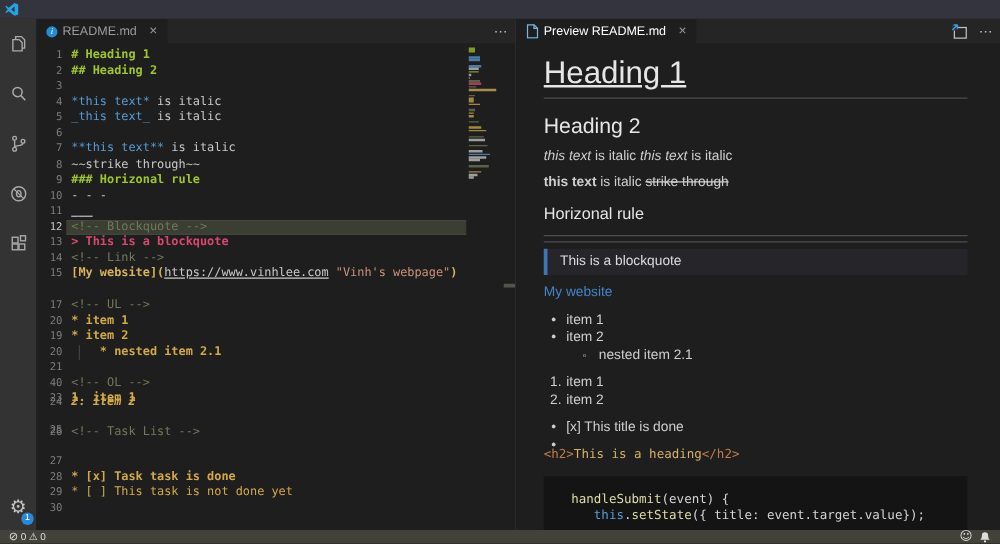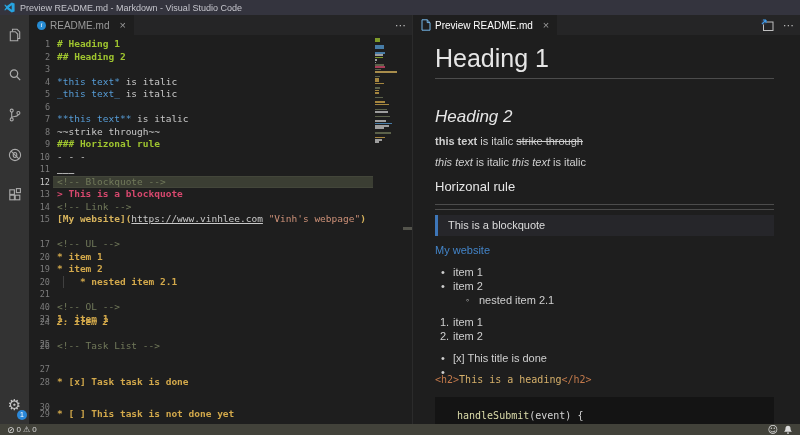--- a/index.html
+++ b/index.html
@@ -42,22 +42,22 @@
   .code-line .code { position:absolute; left:28px; z-index:1; }
   .current-line::before { content:""; position:absolute; left:24px; width:320px; top:0; bottom:0; background:#3B3E33; border-top:1px solid #43463A; border-bottom:1px solid #43463A; }
   .current-line .num { color:#C6C6C6; }
   .guide { position:absolute; left:34px; top:0; bottom:0; width:1px; background:#404040; z-index:1; }
   #minimap { position:absolute; left:344px; top:3px; width:24px; bottom:0; }
   .mm { position:absolute; left:2px; height:1.7px; opacity:.75; }
   .ov-dash { position:absolute; left:374px; top:192px; width:9px; height:3px; background:#54544C; }
 
   
   #preview { position:absolute; left:0; right:0; top:20px; bottom:0; overflow:hidden; background:#1E1E1E; padding:10px 26px 0 22px; color:#CFCFCF; font-size:11px; }
-  .pv-h1 { font-size:25px; line-height:27px; font-weight:400; color:#E6E6E6; padding-bottom:6px; border-bottom:1px solid #4C4C4C; }
-  .pv-h2 { margin-top:28px; font-size:17px; line-height:20px; font-weight:400; color:#E6E6E6;font-style:italic; }
+  .pv-h1 { font-size:25px; line-height:27px; font-weight:400; color:#E6E6E6; padding-bottom:6px; border-bottom:1px solid #4C4C4C;text-decoration:underline; }
+  .pv-h2 { margin-top:12px; font-size:17px; line-height:20px; font-weight:400; color:#E6E6E6; }
   .pv-h3 { margin-top:10px; font-size:13px; line-height:15px; font-weight:400; color:#E6E6E6; }
   .pv-p  { margin-top:8px; line-height:13px; }
   .pv-hr { margin-top:10px; border:none; border-top:1px solid #4C4C4C; height:0; }
   .pv-hr.second { margin-top:4px; }
   .pv-quote { margin-top:5px; background:#26262A; border-left:3px solid #3D76B8; padding:4px 10px; line-height:13px; color:#DCDCDC; }
   .pv-list { margin-top:8px; }
   .li { position:relative; line-height:14px; }
   .li .mark { position:absolute; }
   .codespan { font-family:"DejaVu Sans Mono",monospace; font-size:10px; }
   .pv-pre { margin-top:11px; background:#141414; padding:12px 10px 12px 22px; font-family:"DejaVu Sans Mono",monospace; font-size:10px; line-height:13px; white-space:pre; color:#D4D4D4; }
@@ -71,21 +71,20 @@
   .smiley::after { content:"☺"; font-size:10px; color:#DCDCDC; font-family:"DejaVu Sans",sans-serif; }
 </style>
 </head>
 <body>
 
 <div id="titlebar">
   <svg width="11" height="11" viewBox="0 0 11 11">
     <path d="M7.7 0.4 L10.6 1.5 V9.5 L7.7 10.6 L2.9 6.9 L1.1 8.4 L0.3 7.9 L2.1 5.5 L0.3 3.1 L1.1 2.6 L2.9 4.1 Z" fill="#27A3E0"></path>
     <path d="M7.7 3.2 L4.9 5.5 L7.7 7.8 Z" fill="#34343E"></path>
   </svg>
-  <span class="win-title">Preview README.md - Markdown - Visual Studio Code</span>
 </div>
 
 <div id="activitybar">
   <div class="ab-item">
     <svg width="16" height="16" viewBox="0 0 16 16" fill="none" stroke="#C5C5C5" stroke-width="1.1">
       <path d="M5.5 4.5 v-2.2 h4.6 l2.6 2.6 v6.6 h-2"></path>
       <path d="M3.3 4.7 h5 l2.4 2.4 v6.6 h-7.4 z"></path>
     </svg>
   </div>
   <div class="ab-item">
@@ -156,21 +155,21 @@
         <div class="code-line" style="top: 225px;"><span class="num">19</span><span class="code"><span style="color: rgb(211, 169, 75); font-weight: bold;">* item 2</span></span></div>
         <div class="code-line" style="top: 237.5px;"><span class="num">20</span><span class="guide"></span><span class="code"><span style="color: rgb(211, 169, 75); font-weight: bold;">    * nested item 2.1</span></span></div>
         <div class="code-line" style="top: 250px;"><span class="num">21</span><span class="code"></span></div>
         <div class="code-line" style="top: 262.5px;"><span class="num">40</span><span class="code"><span style="color: rgb(113, 121, 90);">&lt;!-- OL --&gt;</span></span></div>
         <div class="code-line" style="top: 275px;"><span class="num">23</span><span class="code"><span style="color: rgb(211, 169, 75); font-weight: bold;">1. item 1</span></span></div>
         <div class="code-line" style="top: 278px;"><span class="num">24</span><span class="code"><span style="color: rgb(211, 169, 75); font-weight: bold; font-style: italic;">2. item 2</span></span></div>
         <div class="code-line" style="top: 300px;"><span class="num">25</span><span class="code"></span></div>
         <div class="code-line" style="top: 302px;"><span class="num">26</span><span class="code"><span style="color: rgb(113, 121, 90);">&lt;!-- Task List --&gt;</span></span></div>
         <div class="code-line" style="top: 325px;"><span class="num">27</span><span class="code"></span></div>
         <div class="code-line" style="top: 337.5px;"><span class="num">28</span><span class="code"><span style="color: rgb(211, 169, 75); font-weight: bold;">* [x] Task task is done</span></span></div>
-        <div class="code-line" style="top: 370px;"><span class="num">29</span><span class="code"><span style="color: rgb(211, 169, 75); font-weight: bold;">* [ ] This task is not done yet</span></span></div>
+        <div class="code-line" style="top: 350px;"><span class="num">29</span><span class="code"><span style="color: rgb(211, 169, 75); font-weight: normal;">* [ ] This task is not done yet</span></span></div>
         <div class="code-line" style="top: 362.5px;"><span class="num">30</span><span class="code"></span></div>
       </div>
     <div id="minimap">
         <div class="mm" style="top: 0px; width: 4.95px; background: rgb(159, 197, 47);"></div>
         <div class="mm" style="top: 2.35px; width: 5.4px; background: rgb(159, 197, 47);"></div>
         <div class="mm" style="top: 7.05px; width: 9.45px; background: rgb(86, 156, 214);"></div>
         <div class="mm" style="top: 9.4px; width: 9.45px; background: rgb(86, 156, 214);"></div>
         <div class="mm" style="top: 14.1px; width: 10.35px; background: rgb(86, 156, 214);"></div>
         <div class="mm" style="top: 16.45px; width: 8.1px; background: rgb(201, 201, 201);"></div>
         <div class="mm" style="top: 18.8px; width: 8.1px; background: rgb(159, 197, 47);"></div>
@@ -221,22 +220,22 @@
         <rect x="2.5" y="3" width="9.5" height="8.5" fill="none" stroke="#C0C0C0" stroke-width="1"></rect>
         <rect x="0.5" y="0.5" width="5" height="5" fill="#34343E"></rect>
         <path d="M1 5 L5 1 M5 1 H2 M5 1 V4" stroke="#3D9BE9" stroke-width="1.2" fill="none"></path>
       </svg>
       <span class="more"></span>
     </div>
   </div>
   <div id="preview">
       <div class="pv-h1">Heading 1</div>
       <div class="pv-h2">Heading 2</div>
+      <div class="pv-p"><span style="font-style: italic;">this text</span><span> is italic </span><span style="font-style: italic;">this text</span><span> is italic</span></div>
       <div class="pv-p"><span style="font-weight: bold;">this text</span><span> is italic </span><span style="text-decoration: line-through;">strike through</span></div>
-      <div class="pv-p"><span style="font-style: italic;">this text</span><span> is italic </span><span style="font-style: italic;">this text</span><span> is italic</span></div>
       <div class="pv-h3">Horizonal rule</div>
       <div class="pv-hr"></div>
       <div class="pv-hr second"></div>
       <div class="pv-quote">This is a blockquote</div>
       <div class="pv-p"><span style="color: rgb(67, 132, 200); cursor: pointer;">My website</span></div>
       <div class="pv-list">
         <div class="li" style="padding-left: 18px;"><span class="mark" style="left: 6px;">•</span><span>item 1</span></div>
         <div class="li" style="padding-left: 18px;"><span class="mark" style="left: 6px;">•</span><span>item 2</span></div>
         <div class="li" style="padding-left: 44px;"><span class="mark" style="left: 31px; font-size: 9px;">◦</span><span>nested item 2.1</span></div>
       </div>

